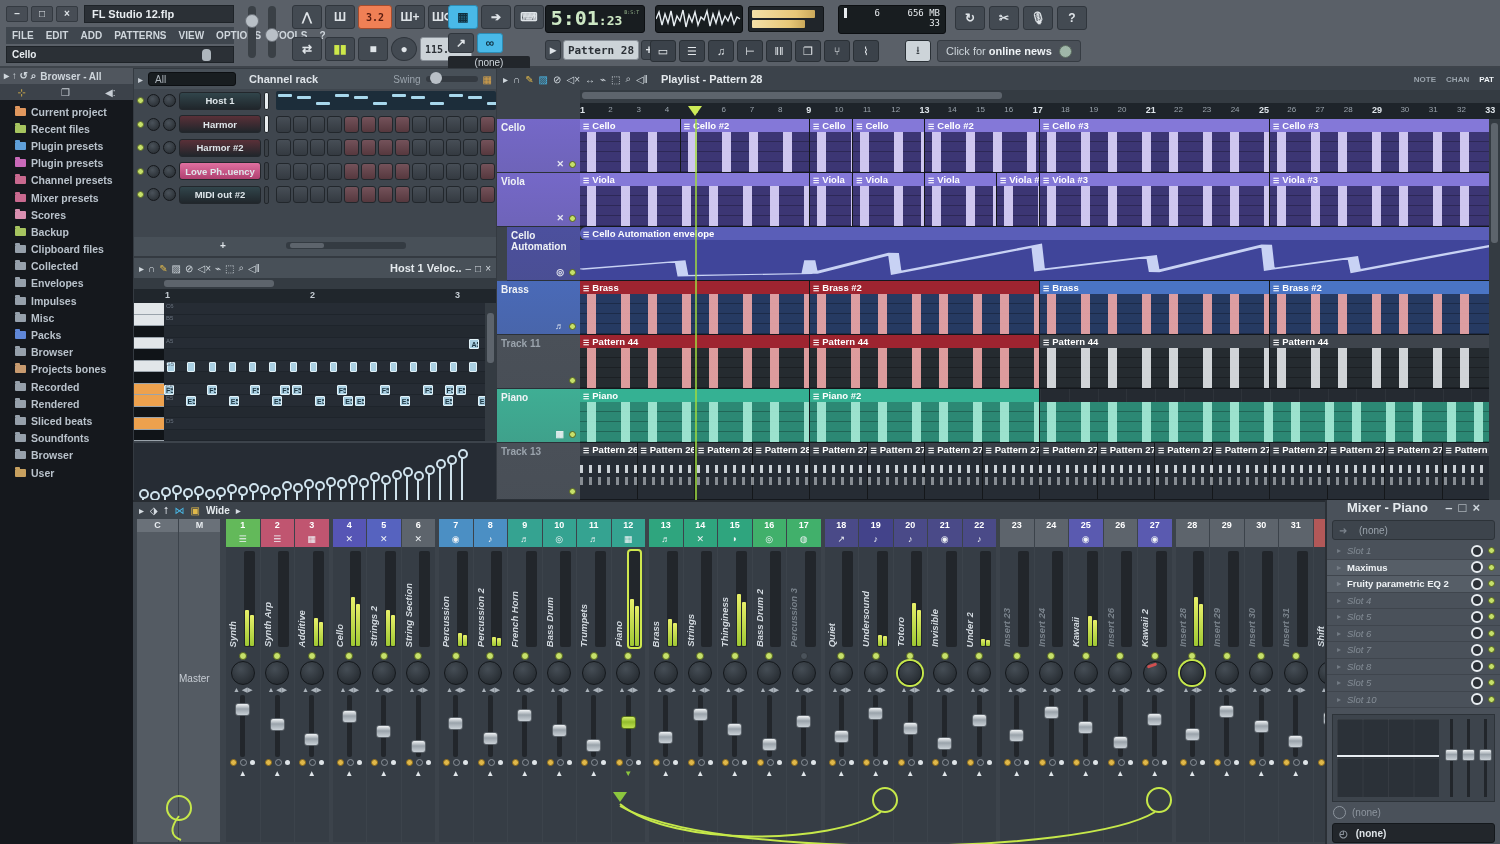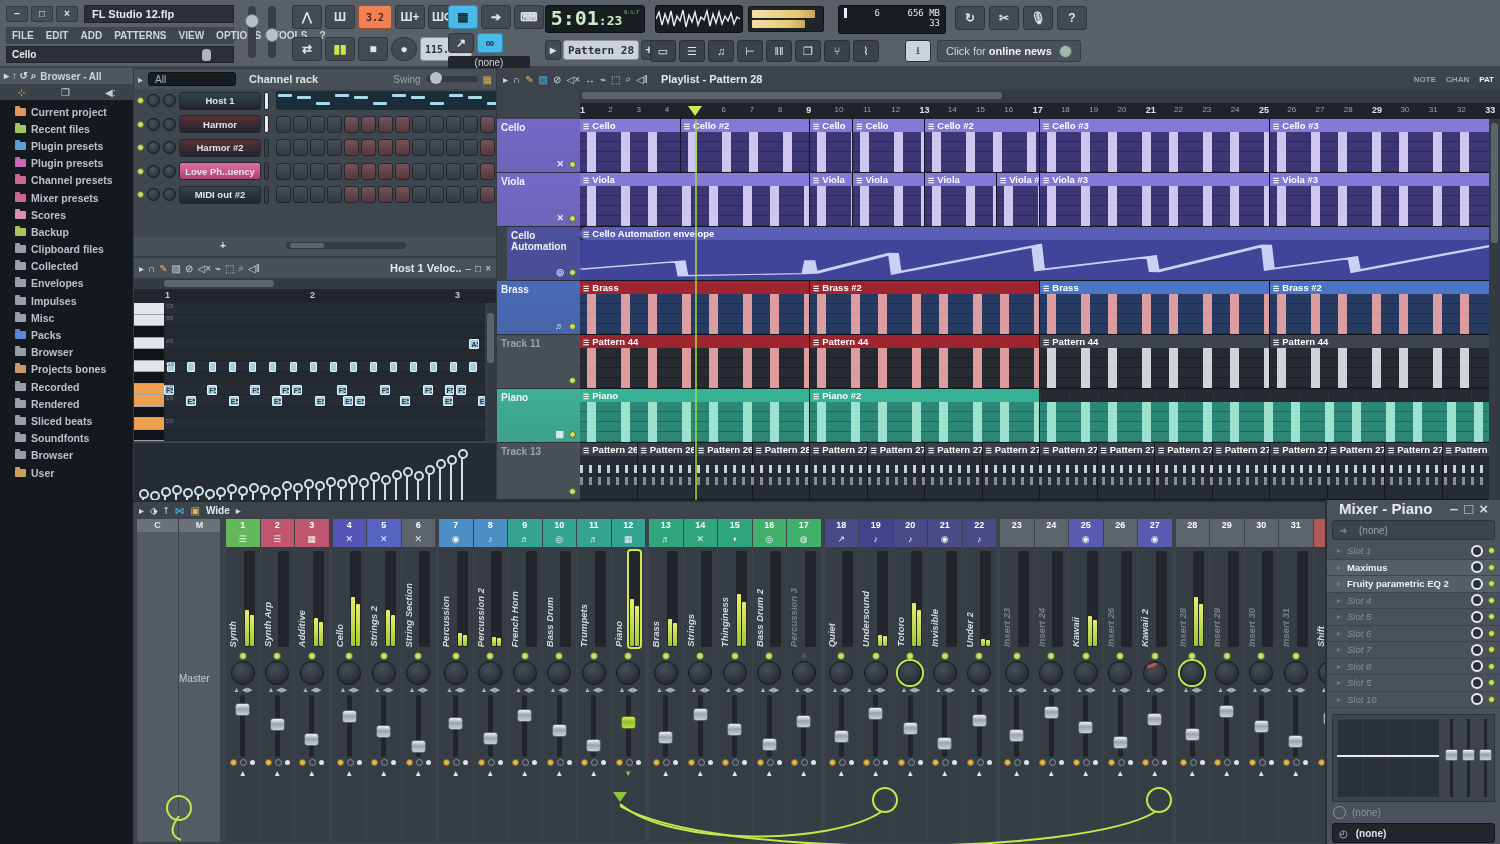--- a/index.html
+++ b/index.html
@@ -154,21 +154,21 @@
   .uparr { text-align:center; color:#e2e7eb; font-size:8px; margin-top:3px; }
   .strip.sel .mslot { box-shadow:0 0 0 2px #cfe84e; }
   .gapafter { margin-right:4px; }
   #cmblock { width:84px; flex:none; display:flex; margin-right:5px; }
   .cmstrip { flex:1; background:#545b63; position:relative; margin-right:1px; }
   .cmstrip .numtab { height:13px; text-align:center; font-weight:bold; color:#e8ecf0; font-size:9px; line-height:13px; background:#6a7179; }
   #routesvg { position:absolute; left:0; bottom:0; width:1192px; height:58px; pointer-events:none; }
 
   
   #mpanel { left:1325px; top:500px; width:175px; height:344px; background:#4a515a; border-left:2px solid #2b3036; }
-  #mptitle { height:17px; display:flex; padding:0 12px; font-weight:bold; color:#e6ebef; font-size:15px; }
+  #mptitle { height:17px; display:flex; padding:0 20px; font-weight:bold; color:#e6ebef; font-size:13px; }
   #mpinput { margin:3px 5px; height:20px; background:#3d444c; border:1px solid #2d3339; border-radius:3px;
     display:flex; align-items:center; color:#9aa3ac; font-size:10px; padding-left:26px; position:relative; }
   #mpinput::before { content:"\279C"; position:absolute; left:6px; color:#7c848d; }
   .slotrow { display:flex; align-items:center; height:16.5px; padding:0 5px 0 10px; color:#848d96;
     font-style:italic; font-size:9.5px; border-bottom:1px solid #3f454d; }
   .slotrow.active { background:#565e67; color:#eef2f5; font-style:normal; font-weight:bold; }
   .slotrow .sarr { width:10px; color:#737b84; font-size:8px; font-style:normal; }
   .slotrow .slotknob { margin-left:auto; width:12px; height:12px; border-radius:50%; border:2px solid #e8edf1; background:#2b3036; }
   .slotrow .slotled { width:7px; height:7px; border-radius:50%; background:#c6e06a; border:1px solid #55641f; margin-left:5px; }
   #mpeq { margin:6px 5px 4px; height:88px; background:#3d444c; border:1px solid #2d3339; display:flex; }

